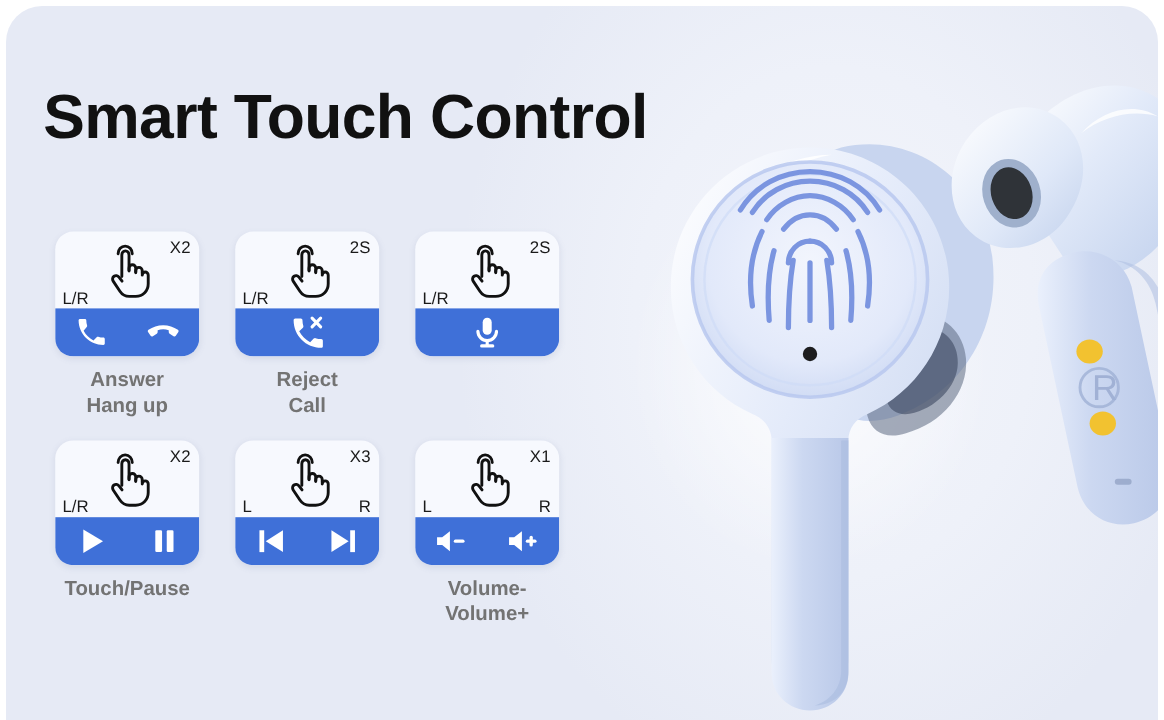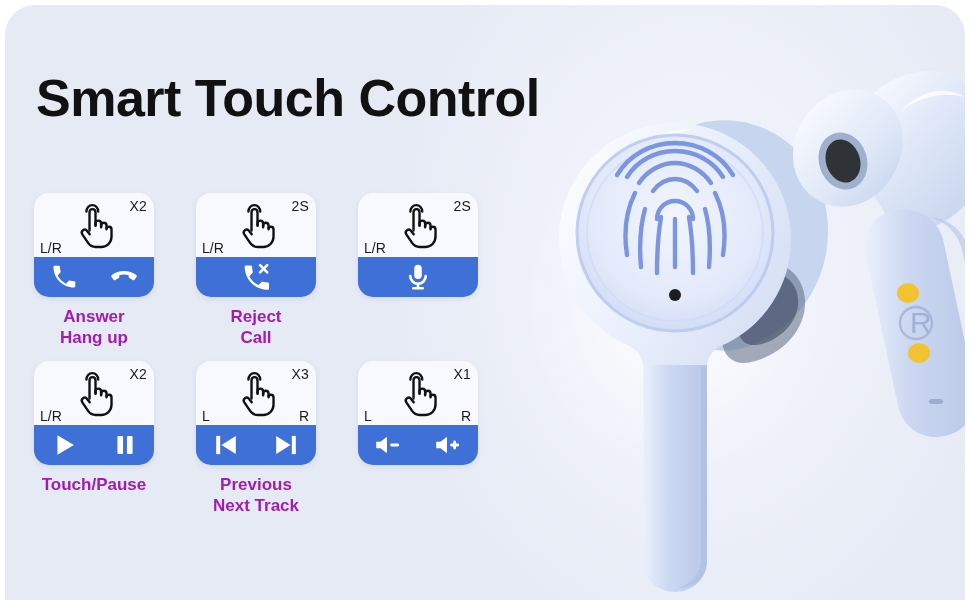--- a/index.html
+++ b/index.html
@@ -55,30 +55,29 @@
     font-weight: 700;
     letter-spacing: -0.5px;
     color: #111111;
     white-space: nowrap;
     z-index: 5;
   }
 
   
   #features {
     position: absolute;
-    left: 14px;
+    left: 26px;
     top: 188px;
     width: 470px;
     display: grid;
     grid-template-columns: repeat(3, 150px);
     grid-auto-rows: auto;
     row-gap: 18px;
     column-gap: 0px;
     z-index: 5;
-    gap: 12px;
   }
   .feature {
     width: 150px;
     display: flex;
     flex-direction: column;
     align-items: center;
   }
   .card {
     position: relative;
     width: 120px;
@@ -137,21 +136,21 @@
   }
   .band-icon {
     display: block;
   }
   .caption {
     margin-top: 9px;
     text-align: center;
     font-size: 17px;
     line-height: 1.25;
     font-weight: 700;
-    color: #a21caf;
+    color: #737373;
     white-space: pre-line;
   }
 
   
   #product {
     position: absolute;
     left: 500px;
     top: 0;
     width: 470px;
     height: 600px;
@@ -304,22 +303,20 @@
             <svg class="band-icon" width="28" height="28" viewBox="0 0 24 24">
               <rect x="3.6" y="4.2" width="3.4" height="15.6" fill="#fff"></rect>
               <path fill="#fff" d="M20.4 4.2 8.1 12l12.3 7.8z"></path>
             </svg>
             <svg class="band-icon" width="28" height="28" viewBox="0 0 24 24">
               <path fill="#fff" d="M3.6 4.2 15.9 12 3.6 19.8z"></path>
               <rect x="17" y="4.2" width="3.4" height="15.6" fill="#fff"></rect>
             </svg>
           </div>
         </div>
-        <div class="caption">Previous
-Next Track</div>
       </div>
 
       <div class="feature">
         <div class="card">
           <div class="card-top">
             <span class="badge">X1</span>
             <span class="lr">L</span>
             <span class="lr right-side">R</span>
             <svg class="tap-hand" viewBox="0 0 46 52">
               <g fill="none" stroke="#111" stroke-width="2.4" stroke-linecap="round" stroke-linejoin="round">
@@ -336,20 +333,22 @@
               <path fill="#fff" d="M3 9h4l6-4.8v15.6L7 15H3z"></path>
               <rect x="16" y="10.7" width="8.4" height="2.6" rx="1.3" fill="#fff"></rect>
             </svg>
             <svg class="band-icon" width="30" height="26" viewBox="0 0 28 24">
               <path fill="#fff" d="M3 9h4l6-4.8v15.6L7 15H3z"></path>
               <rect x="16" y="10.7" width="8.4" height="2.6" rx="1.3" fill="#fff"></rect>
               <rect x="18.9" y="7.8" width="2.6" height="8.4" rx="1.3" fill="#fff"></rect>
             </svg>
           </div>
         </div>
+        <div class="caption">Volume-
+Volume+</div>
       </div>
 
     </div>
 
     <div id="product">
       <svg viewBox="0 0 470 600">
         <defs>
           <linearGradient id="budBody" x1="0" y1="0" x2="1" y2="1">
             <stop offset="0%" stop-color="#ffffff"></stop>
             <stop offset="45%" stop-color="#e4ebfa"></stop>

